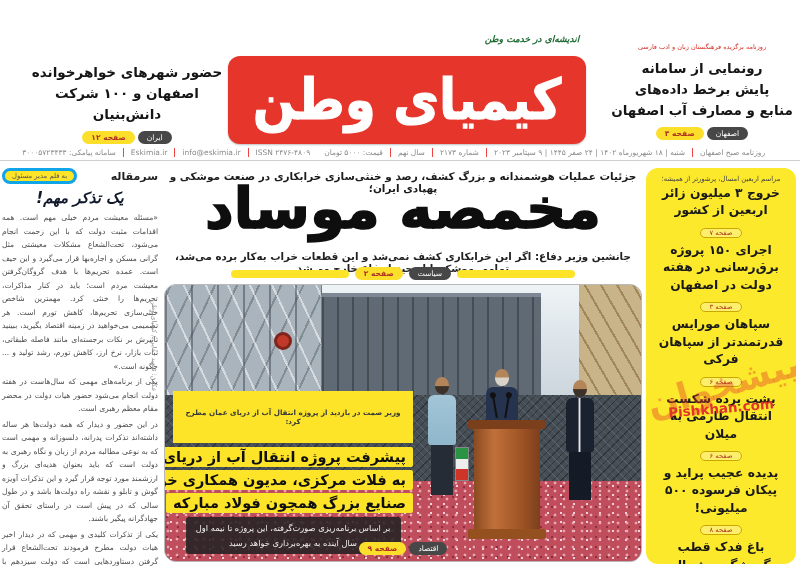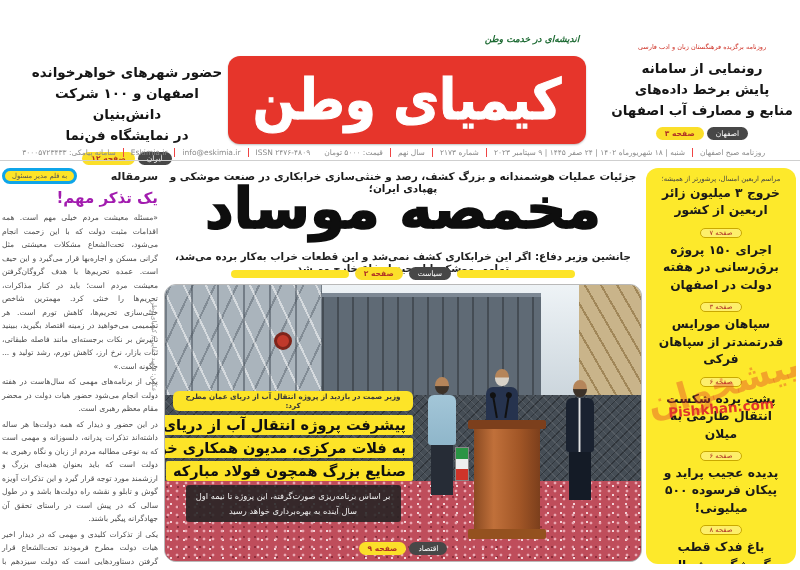--- a/index.html
+++ b/index.html
@@ -31,21 +31,21 @@
   .info-strip span { padding:0 7px; border-left:1px solid #ef4444; white-space:nowrap; }
   .info-strip span:last-child { border-left:none; }
   .info-group { display:flex; align-items:center; }
 
   
   .editorial { position:absolute; left:2px; top:168px; width:156px; height:398px; }
   .ed-head { display:flex; justify-content:space-between; align-items:center; }
   .ed-section { font-weight:bold; font-size:11px; color:#222; }
   .ed-byline { background:#fde428; color:#555; font-size:6.8px; padding:1px 7px;
     border-radius:8px; border:3px solid #0ea5e9; }
-  .ed-title { font-weight:bold; font-size:15px; color:#a21caf; margin:5px 0 4px; }
+  .ed-title { text-align:center; font-weight:bold; font-size:15px; color:#0f172a; margin:5px 0 4px;font-style:italic; }
   .editorial p { font-size:7.6px; line-height:1.78; color:#4c4c4c; text-align:justify; margin-bottom:2px; }
 
   
   .center { position:absolute; left:164px; top:166px; width:478px; height:402px; }
   .lead-kicker { position:absolute; top:4px; left:0; width:100%; text-align:center;
     font-size:10.5px; font-weight:bold; color:#1b1b1b; }
   .lead-headline { position:absolute; top:14px; left:0; width:100%; text-align:center;
     font-size:56px; font-weight:bold; color:#0e0e0e; line-height:1.05;
     -webkit-text-stroke:1.6px #0e0e0e; letter-spacing:-1px; }
   .lead-deck { position:absolute; top:84px; left:0; width:100%; text-align:center;
@@ -101,21 +101,21 @@
   .mic { position:absolute; width:2px; height:22px; background:#111; top:-24px; }
   .mic::after { content:""; position:absolute; top:-4px; left:-2px; width:6px; height:6px;
     border-radius:50%; background:#111; }
   .mic1 { left:22px; transform:rotate(-10deg); }
   .mic2 { left:34px; transform:rotate(9deg); }
   .flag { position:absolute; left:61%; bottom:29%; width:14px; height:34px;
     background:linear-gradient(#2a9444 33%, #eee 33% 66%, #cf3429 66%); border:1px solid #888; }
 
   .caption { position:absolute; left:8px; top:106px; width:240px; text-align:center; }
   .cap-kicker { display:inline-block; background:#fde428; color:#3a3a3a; font-size:7.2px;
-    font-weight:bold; padding:1px 6px; border-radius:6px; margin-bottom:2px; }
+    font-weight:bold; padding:17px 6px; border-radius:0; margin-bottom:2px; }
   .cap-line { display:inline-block; background:#fde428; color:#101010; font-weight:bold;
     font-size:14.5px; padding:2px 7px; margin:1.5px 0; border-radius:2px; white-space:nowrap; }
   .cap-deck { display:inline-block; background:rgba(35,35,35,.88); color:#efefef; font-size:8.3px;
     line-height:1.75; padding:4px 9px; border-radius:3px; margin-top:3px; max-width:215px; }
   .photo-badges { position:absolute; bottom:6px; left:0; width:100%; display:flex;
     justify-content:center; gap:3px; }
   .photo-credit { position:absolute; left:150px; top:300px; writing-mode:vertical-rl;
     font-size:6.5px; color:#8f8f8f; letter-spacing:1px; }
 
   
@@ -149,21 +149,20 @@
     <div class="line">منابع و مصارف آب اصفهان</div>
     <div class="badge-pair">
       <span class="pill pill-dark">اصفهان</span>
       <span class="pill pill-yellow">صفحه ۳</span>
     </div>
   </div>
 
   <div class="top-story story-left">
     <div class="line">حضور شهرهای خواهرخوانده</div>
     <div class="line">اصفهان و ۱۰۰ شرکت دانش‌بنیان</div>
-    <div class="line">در نمایشگاه فن‌نما</div>
     <div class="badge-pair">
       <span class="pill pill-dark">ایران</span>
       <span class="pill pill-yellow">صفحه ۱۲</span>
     </div>
   </div>
 
   <div class="info-strip">
     <div class="info-group">
       <span>روزنامه صبح اصفهان</span>
       <span>شنبه | ۱۸ شهریورماه ۱۴۰۲ | ۲۴ صفر ۱۴۴۵ | ۹ سپتامبر ۲۰۲۳</span>

